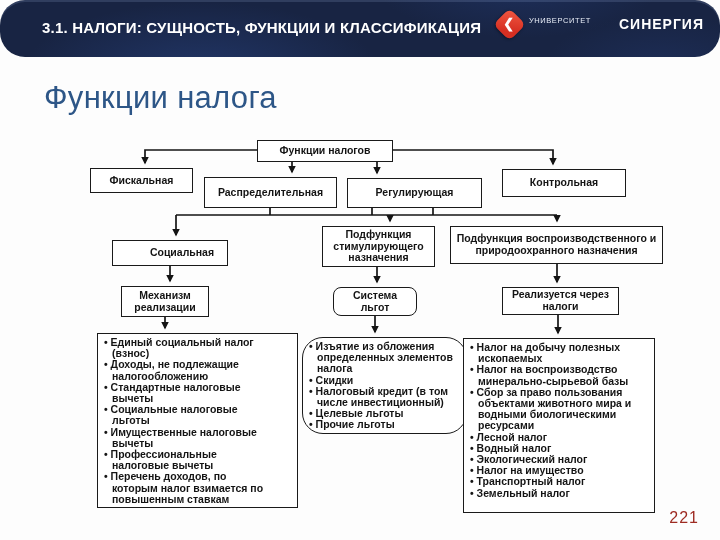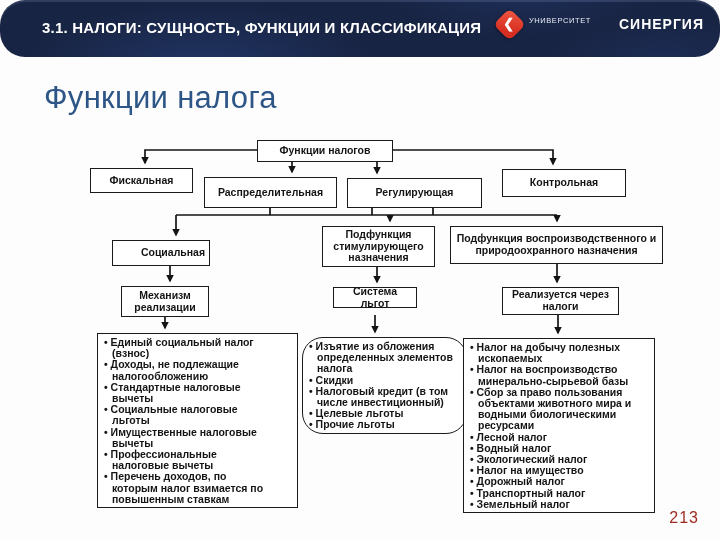--- a/index.html
+++ b/index.html
@@ -102,29 +102,29 @@
     <div class="node" style="left:257px;top:140px;width:136px;height:22px;">Функции налогов</div>
 
     <div class="node" style="left:90px;top:168px;width:103px;height:25px;">Фискальная</div>
 
     <div class="node" style="left:204px;top:177px;width:133px;height:31px;">Распределительная</div>
 
     <div class="node" style="left:347px;top:178px;width:135px;height:30px;">Регулирующая</div>
 
     <div class="node" style="left:502px;top:169px;width:124px;height:28px;">Контрольная</div>
 
-    <div class="node" style="left:112px;top:240px;width:98px;height:26px;padding-left:28px;">Социальная</div>
+    <div class="node" style="left:112px;top:240px;width:116px;height:26px;padding-left:28px;">Социальная</div>
 
     <div class="node" style="left:322px;top:226px;width:113px;height:41px;">Подфункция стимулирующего назначения</div>
 
     <div class="node" style="left:450px;top:226px;width:213px;height:38px;">Подфункция воспроизводственного и природоохранного назначения</div>
 
     <div class="node" style="left:121px;top:286px;width:88px;height:31px;">Механизм реализации</div>
 
-    <div class="node" style="left:333px;top:287px;width:84px;height:21px;">Система льгот</div>
+    <div class="node" style="left:333px;top:287px;width:84px;height:29px;border-radius:8px;">Система льгот</div>
 
     <div class="node" style="left:502px;top:287px;width:117px;height:28px;">Реализуется через налоги</div>
 
     <div class="listbox" id="list-left" style="left:85px;top:333px;width:201px;height:175px;">
         <div class="li"><span>• </span><span>Единый социальный налог (взнос)</span></div>
         <div class="li"><span>• </span><span>Доходы, не подлежащие налогообложению</span></div>
         <div class="li"><span>• </span><span>Стандартные налоговые вычеты</span></div>
         <div class="li"><span>• </span><span>Социальные налоговые льготы</span></div>
         <div class="li"><span>• </span><span>Имущественные налоговые вычеты</span></div>
         <div class="li"><span>• </span><span>Профессиональные налоговые вычеты</span></div>
@@ -140,20 +140,19 @@
       </div>
 
     <div class="listbox" id="list-right" style="left:451px;top:338px;width:192px;height:175px;">
         <div class="li"><span>• </span><span>Налог на добычу полезных ископаемых</span></div>
         <div class="li"><span>• </span><span>Налог на воспроизводство минерально-сырьевой базы</span></div>
         <div class="li"><span>• </span><span>Сбор за право пользования объектами животного мира и водными биологическими ресурсами</span></div>
         <div class="li"><span>• </span><span>Лесной налог</span></div>
         <div class="li"><span>• </span><span>Водный налог</span></div>
         <div class="li"><span>• </span><span>Экологический налог</span></div>
         <div class="li"><span>• </span><span>Налог на имущество</span></div>
-        <div class="li"><span>• </span><span>Дорожный налог</span></div>
         <div class="li"><span>• </span><span>Транспортный налог</span></div>
         <div class="li"><span>• </span><span>Земельный налог</span></div>
       </div>
   </div>
 
-  <div class="pagenum">213</div>
+  <div class="pagenum">221</div>
 </div>
 
 </body></html>

